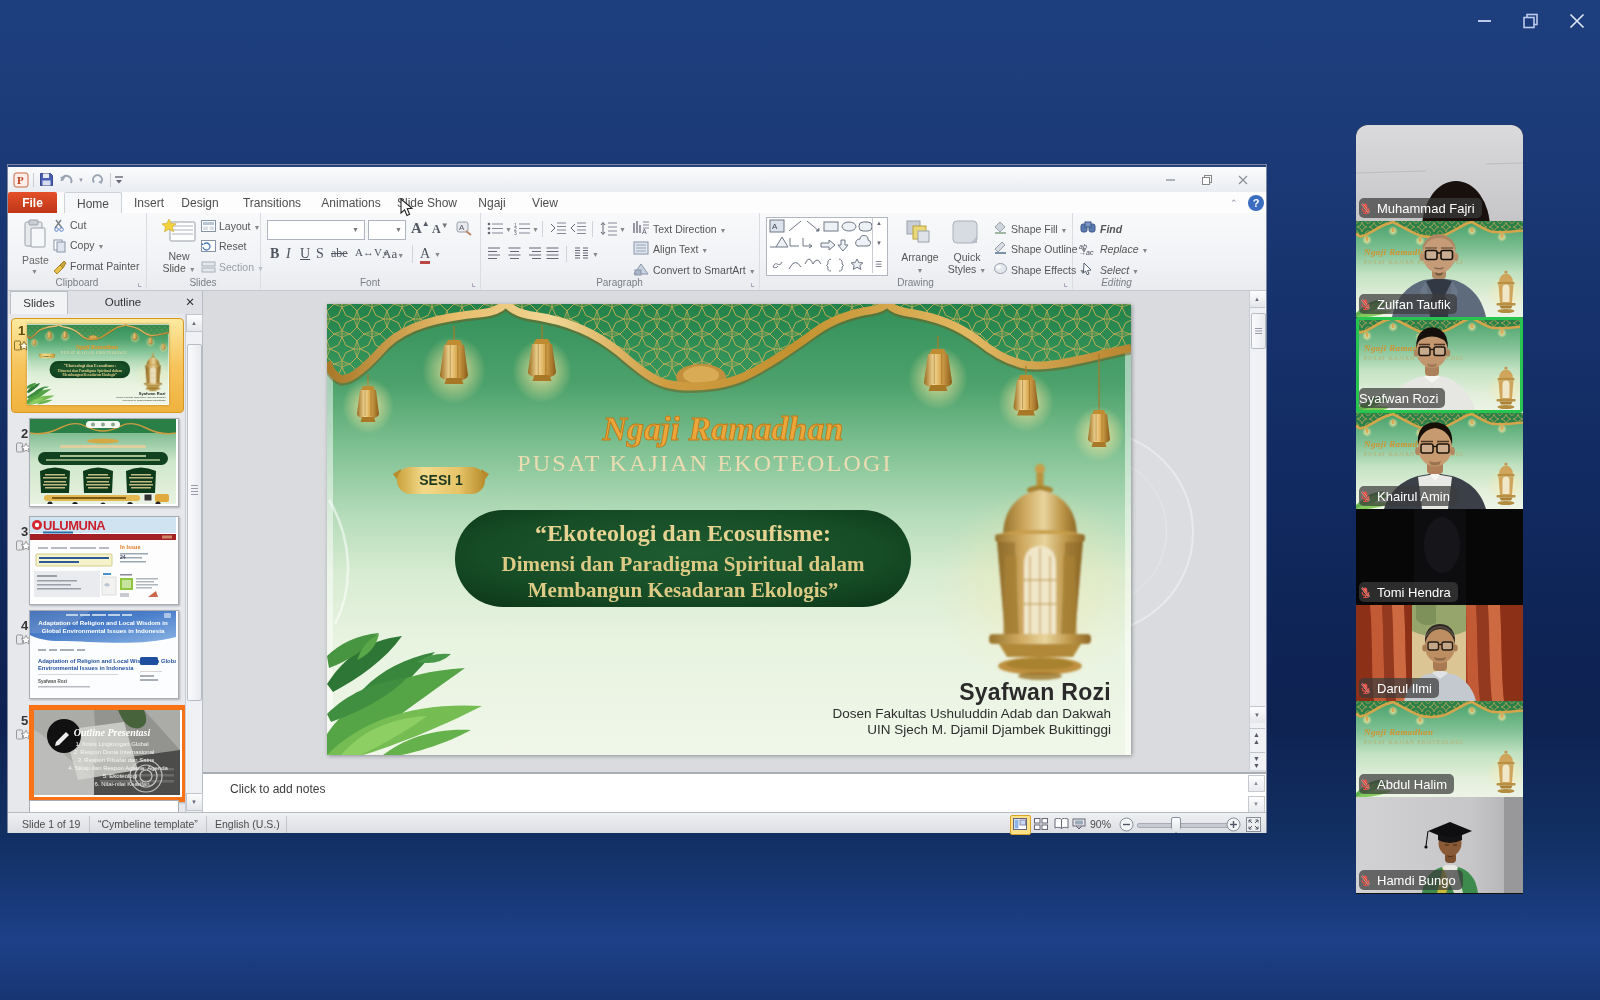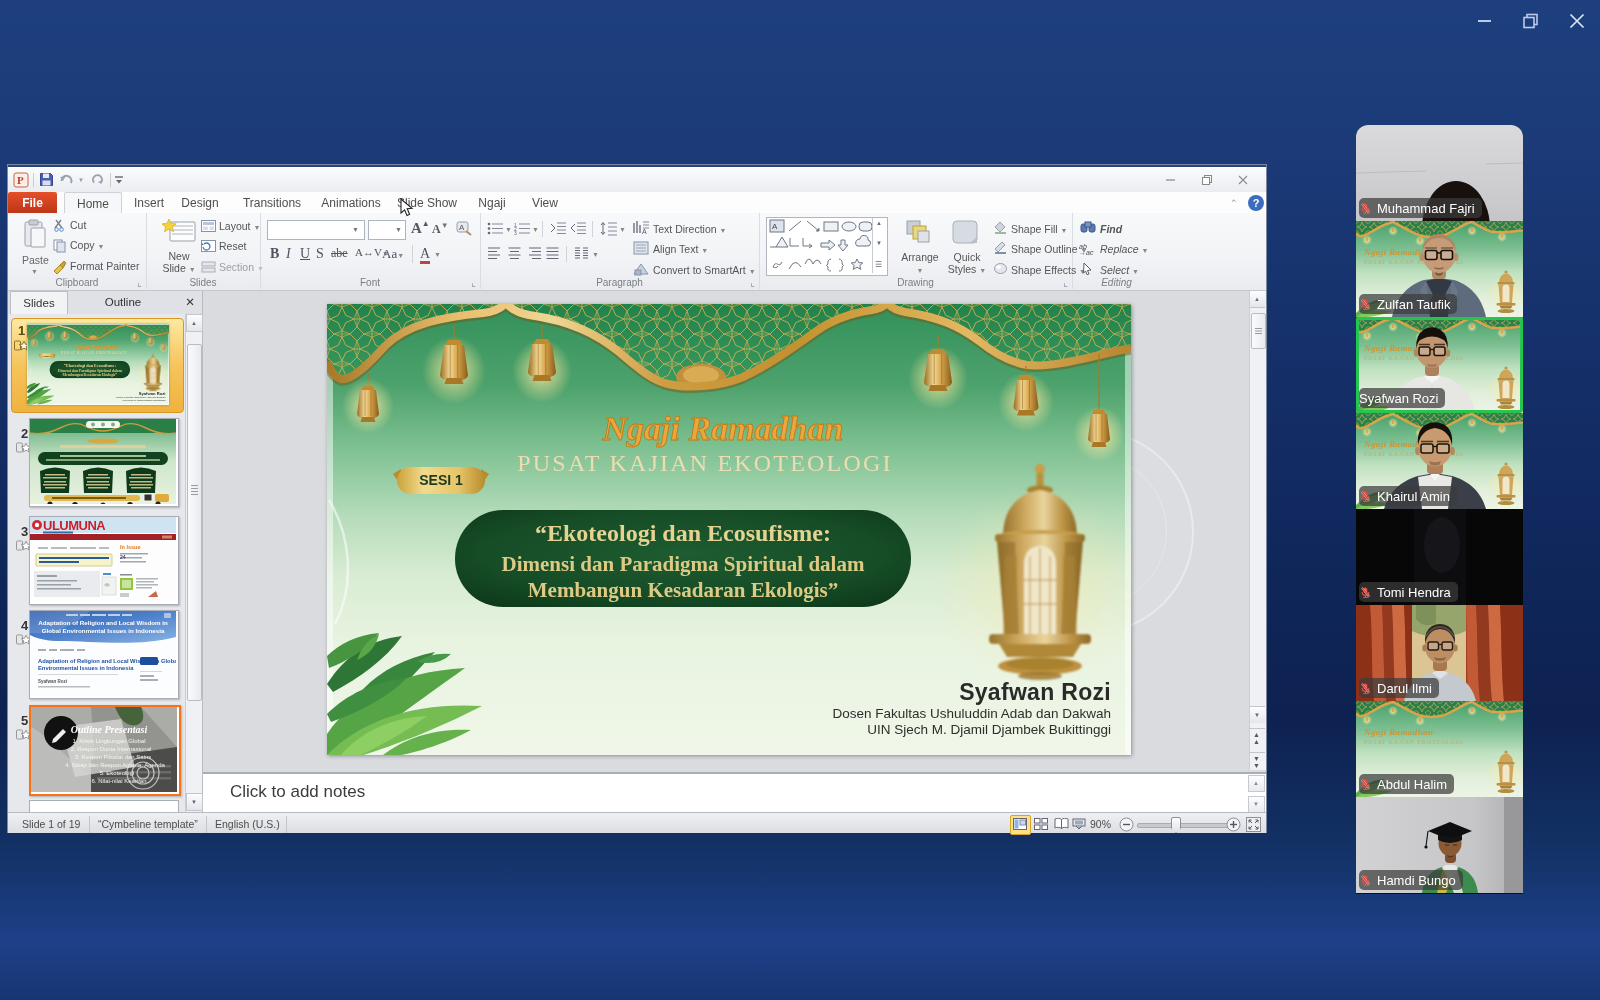--- a/index.html
+++ b/index.html
@@ -43,21 +43,21 @@
 #ptabs{position:absolute;left:0;top:0;width:100%;height:23px;background:#dfe1e6;border-bottom:1px solid #b9bec6;}
 .ptab{position:absolute;top:0;height:22px;font-size:11.5px;color:#333;display:flex;align-items:center;justify-content:center;}
 #thumbs{position:absolute;left:0;top:23px;width:178px;bottom:0;background:#e6e8ec;}
 #pscroll{position:absolute;right:0;top:23px;width:16px;bottom:0;background:#f0f1f4;border-left:1px solid #c9cdd4;}
 
 #canvas{position:absolute;left:195px;top:0;right:0;height:481px;background:#d9dbdf;}
 #cscroll{position:absolute;right:0;top:0;width:16px;height:479px;background:#f0f1f4;border-left:1px solid #c9cdd4;}
 #slide{position:absolute;left:124px;top:13px;width:804px;height:451px;background:#fff;box-shadow:1px 1px 4px rgba(0,0,0,.35);}
 
 #notes{position:absolute;left:195px;top:605px;right:0;height:40px;background:#fff;border-top:2px solid #a9aeb6;}
-#notes .txt{position:absolute;left:27px;top:8px;font-size:17px;color:#3c3c3c;}
+#notes .txt{position:absolute;left:27px;top:8px;font-size:12px;color:#3c3c3c;}
 
 #statusbar{position:absolute;left:0;top:645px;width:100%;height:20px;
  background:linear-gradient(180deg,#eff0f2,#dcdee3);border-top:1px solid #b6bac1;font-size:10.5px;color:#4c4c4c;}
 .sbitem{position:absolute;top:5px;}
 .sbsep{position:absolute;top:3px;height:17px;width:1px;background:#c2c6cc;}
 
 
 #panel{position:absolute;left:1356px;top:125px;width:167px;height:769px;background:#111;
  border-radius:12px 12px 0 0;overflow:hidden;}
 .tile{position:absolute;left:0;width:167px;height:96px;overflow:hidden;background:#222;}
@@ -549,21 +549,21 @@
                 <rect x="110" y="68" width="18" height="2"></rect>
               </g>
      </svg>
     </div>
 
     <div class="abs" style="left:13px;top:399px;font-size:13px;font-weight:bold;color:#333;">5</div>
     <div class="abs" style="left:8px;top:415px;"><svg width="16" height="14" viewBox="0 0 16 14">
               <rect x="0.5" y="1" width="6" height="9" rx="1" fill="none" stroke="#999"></rect>
               <path d="M10 1.2 l1.5 3 3.3.3 -2.5 2.2 .8 3.3 -3.1-1.8 -3.1 1.8 .8-3.3 -2.5-2.2 3.3-.3Z" fill="#fff" stroke="#999"></path>
             </svg></div>
-    <div class="abs" style="left:21px;top:391px;width:148px;height:87px;background:#fff;border:2px solid #f97316;box-shadow:1px 1px 2px rgba(0,0,0,.25);">
+    <div class="abs" style="left:21px;top:391px;width:148px;height:87px;background:#fff;border:5px solid #f97316;box-shadow:1px 1px 2px rgba(0,0,0,.25);">
      <svg width="146" height="85" viewBox="0 0 146 85">
       <rect width="146" height="85" fill="#bcbcba"></rect>
       <path d="M0 0 h146 v85 h-60 C40 60,20 30,0 20Z" fill="#ababa7"></path>
       <path d="M60 0 h50 l36 40 v45 h-80Z" fill="#93938f"></path>
       <path d="M84 0 h26 q6 14 -4 18 q-14 3 -22 -18" fill="#47633c"></path>
       <path d="M60 52 L146 40 V85 H60Z" fill="#4c4c4a"></path>
       <g fill="#6a6a68">
                 <rect x="70" y="58" width="70" height="2.5"></rect>
                 <rect x="68" y="64" width="72" height="2.5"></rect>
                 <rect x="66" y="70" width="74" height="2.5"></rect>

